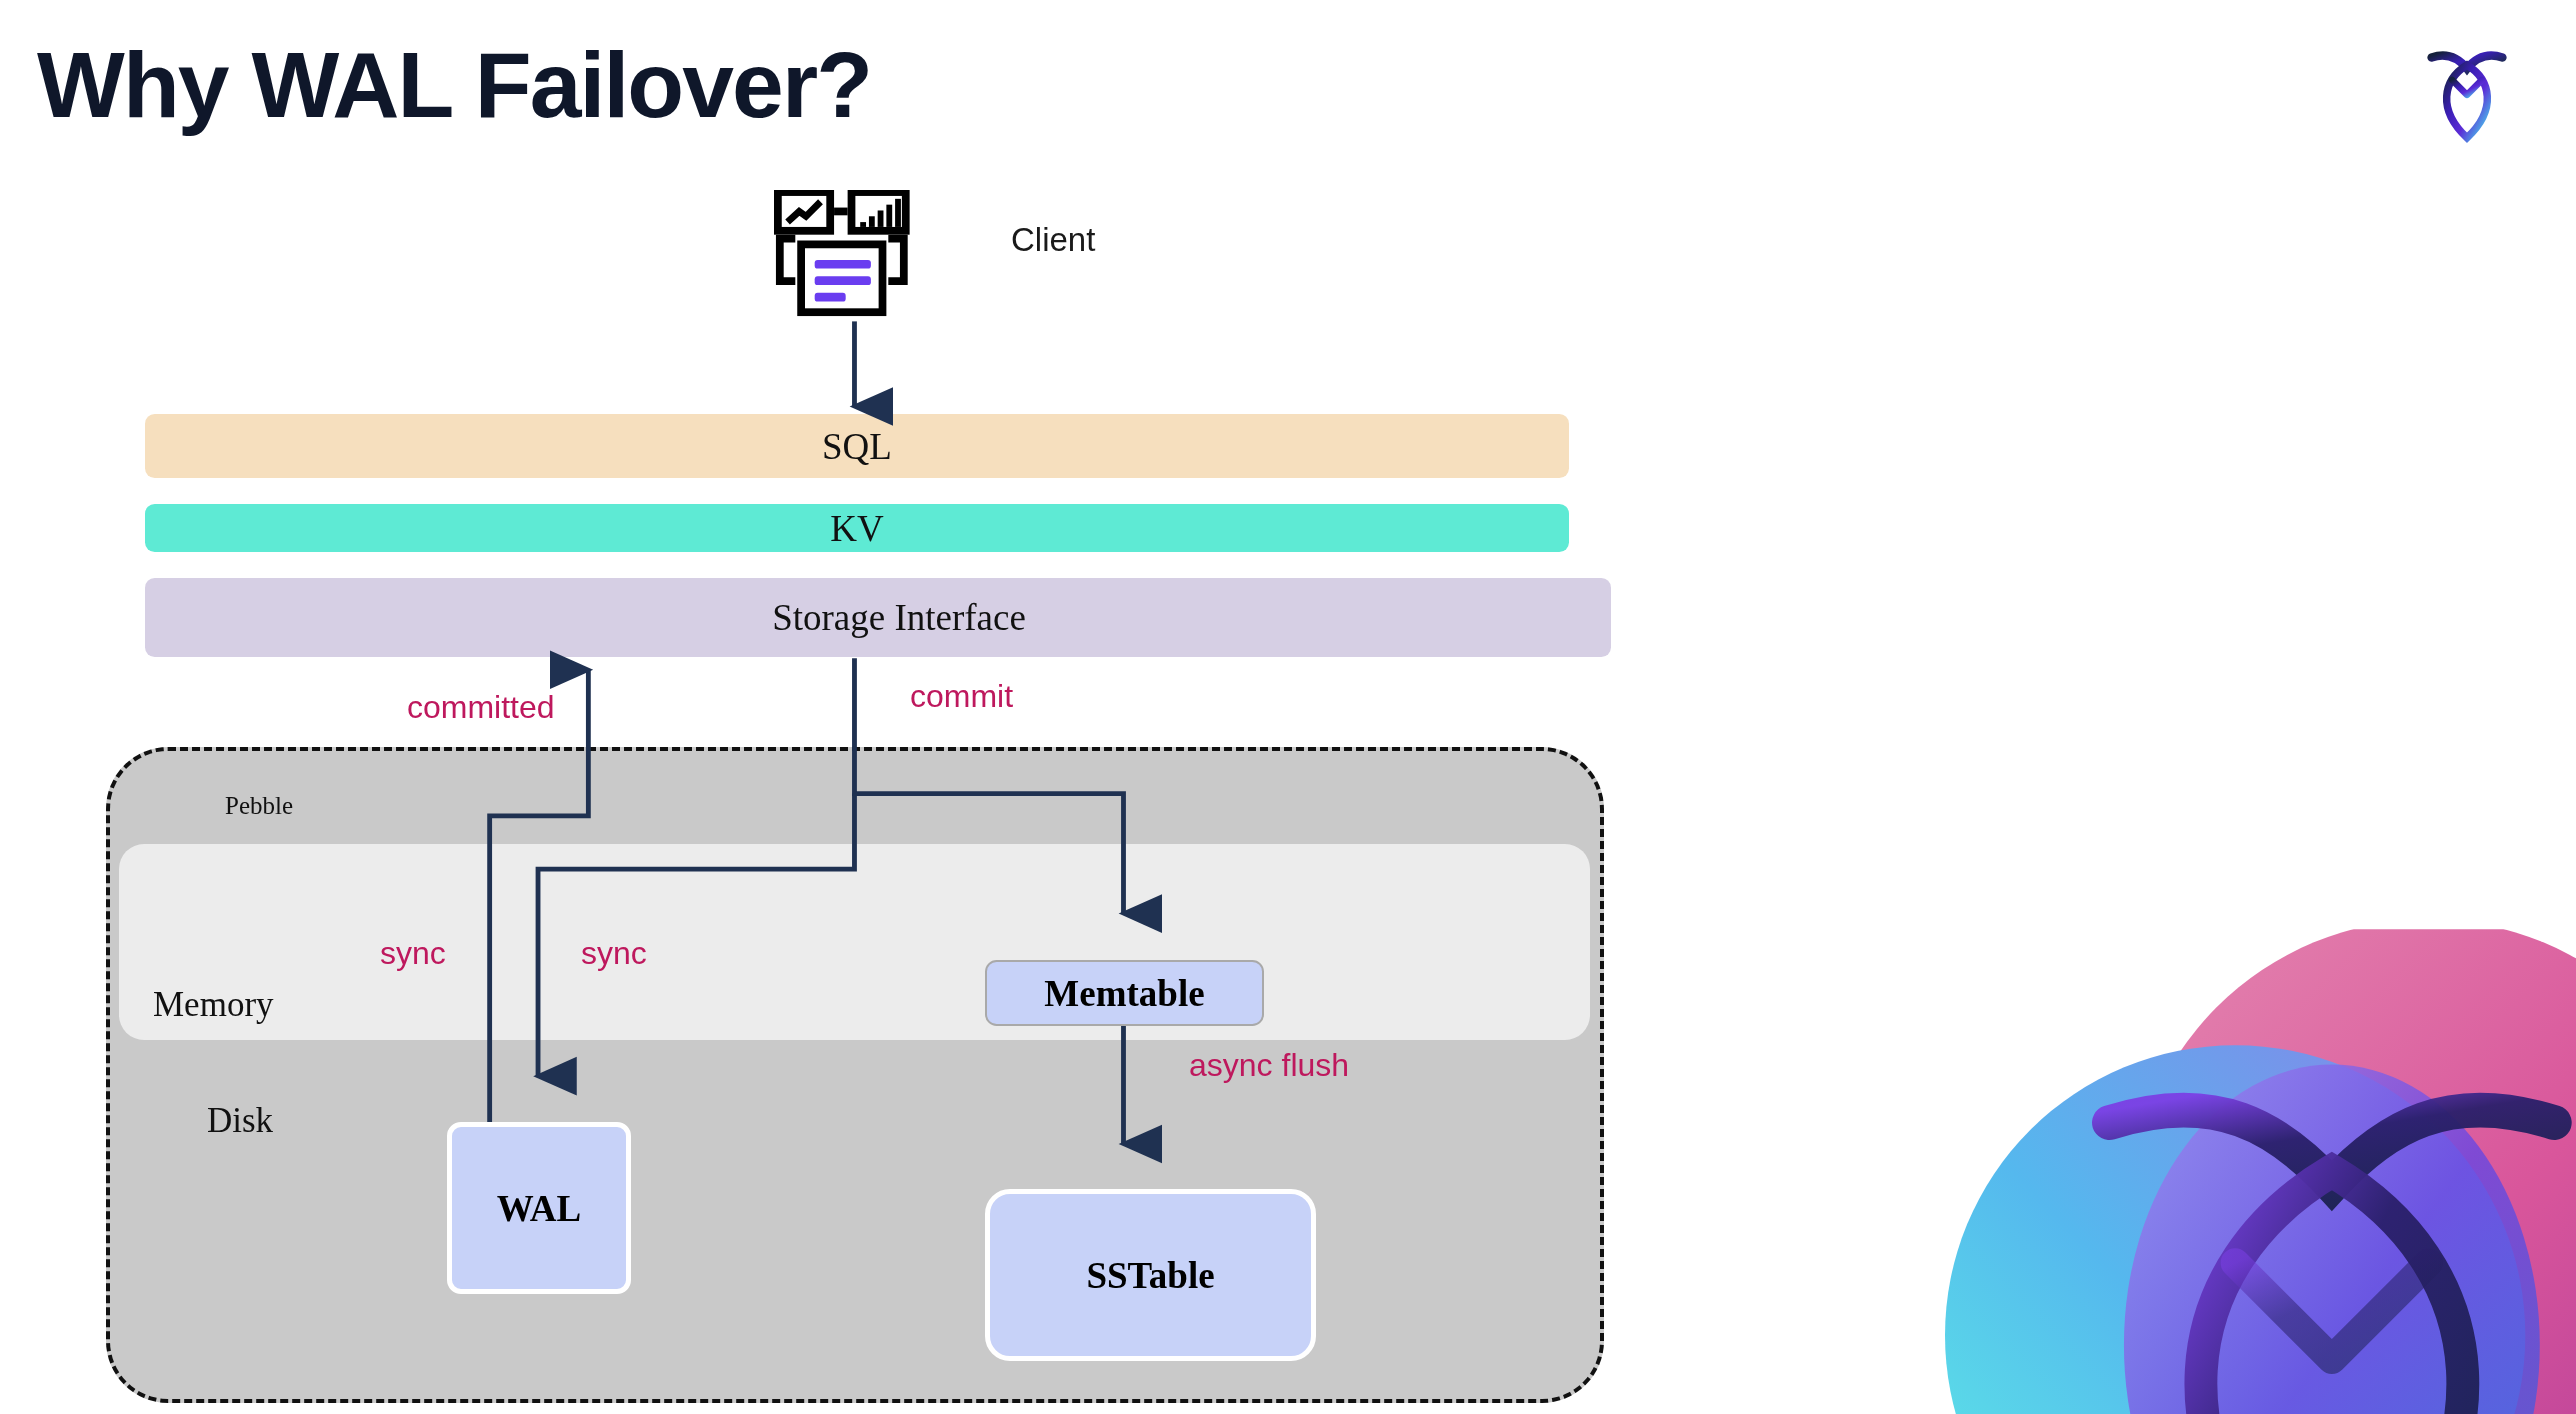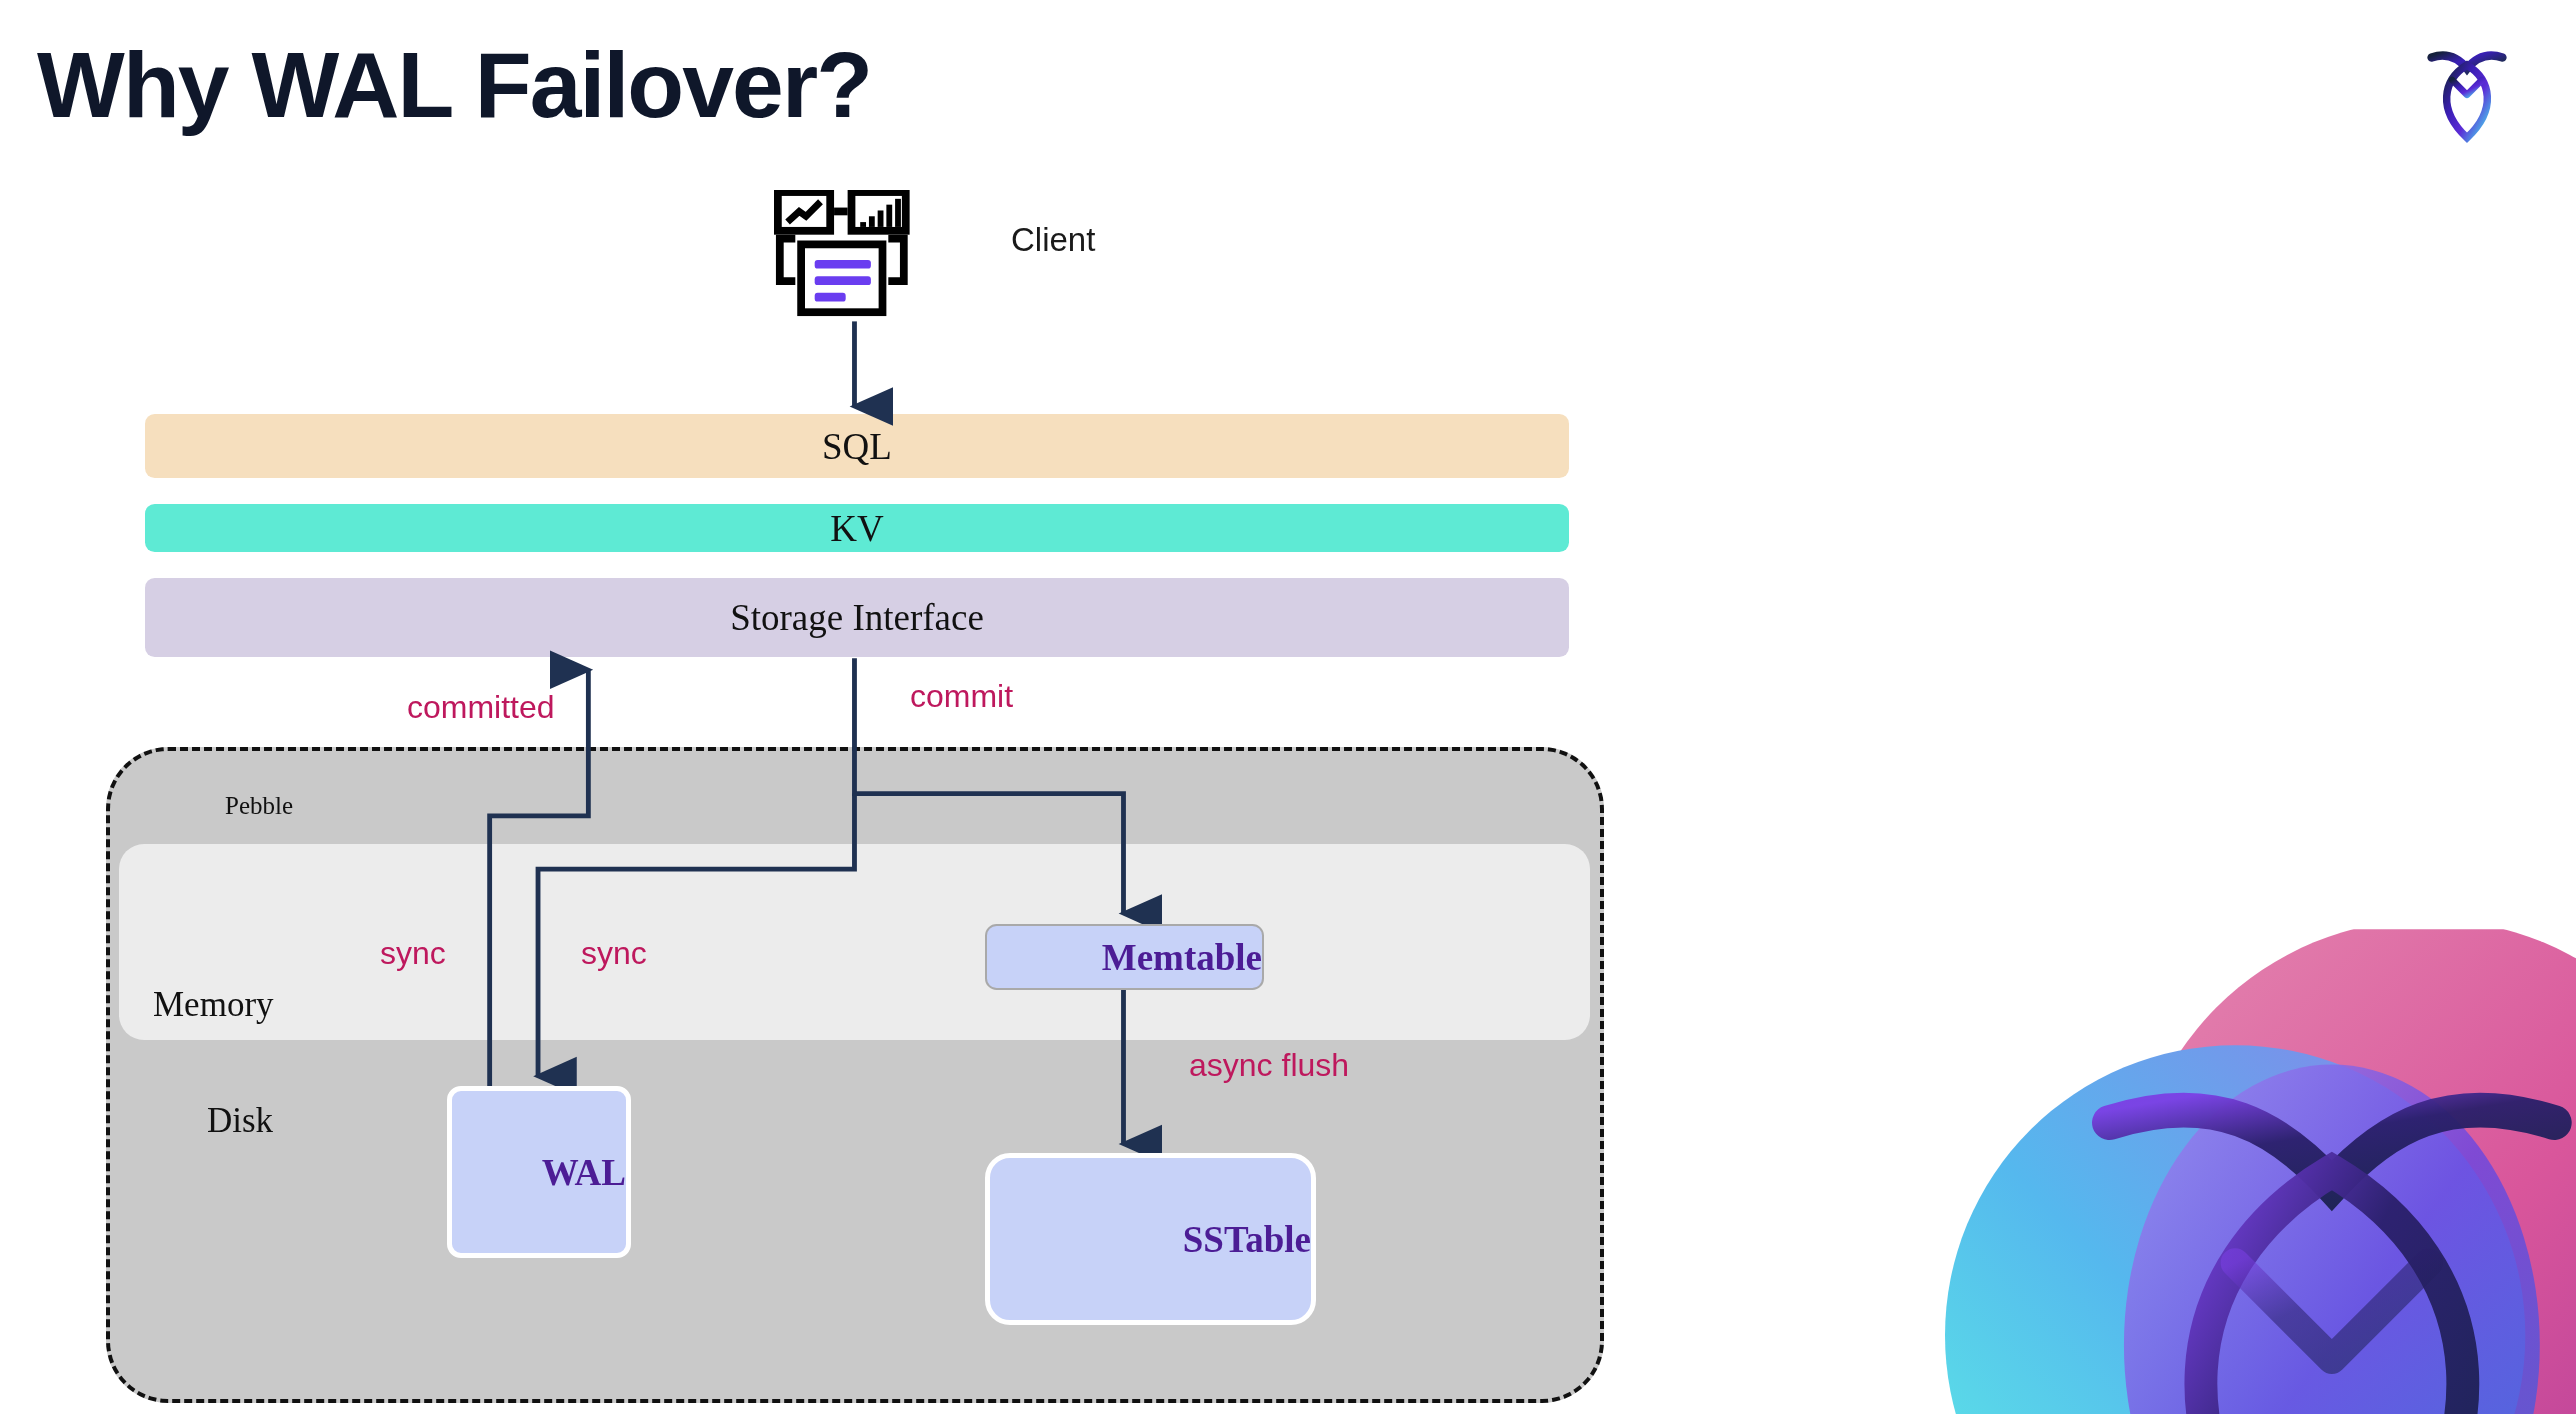--- a/index.html
+++ b/index.html
@@ -34,21 +34,21 @@
   
   .layer-bar{
     position:absolute;left:145px;width:1424px;
     border-radius:9.7px;
     display:flex;align-items:center;justify-content:center;
     font-family:"Liberation Serif", serif;
     font-size:37px;color:#111;
   }
   #layer-sql    {top:414px;height:64px;background:#f6dfbe;}
   #layer-kv     {top:504px;height:48px;background:#5eead4;}
-  #layer-storage{top:578px;height:79px;background:#d6cfe4;}
+  #layer-storage{top:578px;height:79px;background:#d6cfe4;padding-left:42px;}
 
   
   #pebble-container{
     position:absolute;left:106px;top:747px;width:1498px;height:656px;
     background:#c9c9c9;border:4.8px dashed #111;border-radius:62px;
     box-sizing:border-box;
   }
   #pebble-label{
     position:absolute;left:225px;top:792px;
     font-family:"Liberation Serif", serif;font-size:25px;color:#111;
@@ -62,23 +62,23 @@
     font-family:"Liberation Serif", serif;font-size:35px;color:#111;
   }
   #disk-label{
     position:absolute;left:207px;top:1101px;
     font-family:"Liberation Serif", serif;font-size:35px;color:#111;
   }
 
   
   .comp-box{
     position:absolute;background:#c7d2f8;
-    display:flex;align-items:center;justify-content:flex-end;
+    display:flex;align-items:center;justify-content:center;
     font-family:"Liberation Serif", serif;font-weight:bold;
-    color:#4c1d95;box-sizing:border-box;
+    color:#000000;box-sizing:border-box;margin-top:36px;
   }
   #box-memtable{
     left:985px;top:924px;width:279px;height:66px;border-radius:11.6px;
     border:2.9px solid #a9a9a9;font-size:37px;
   }
   #box-wal{
     left:447px;top:1086px;width:184px;height:172px;border-radius:14px;
     border:5.8px solid #ffffff;font-size:37px;
   }
   #box-sstable{

